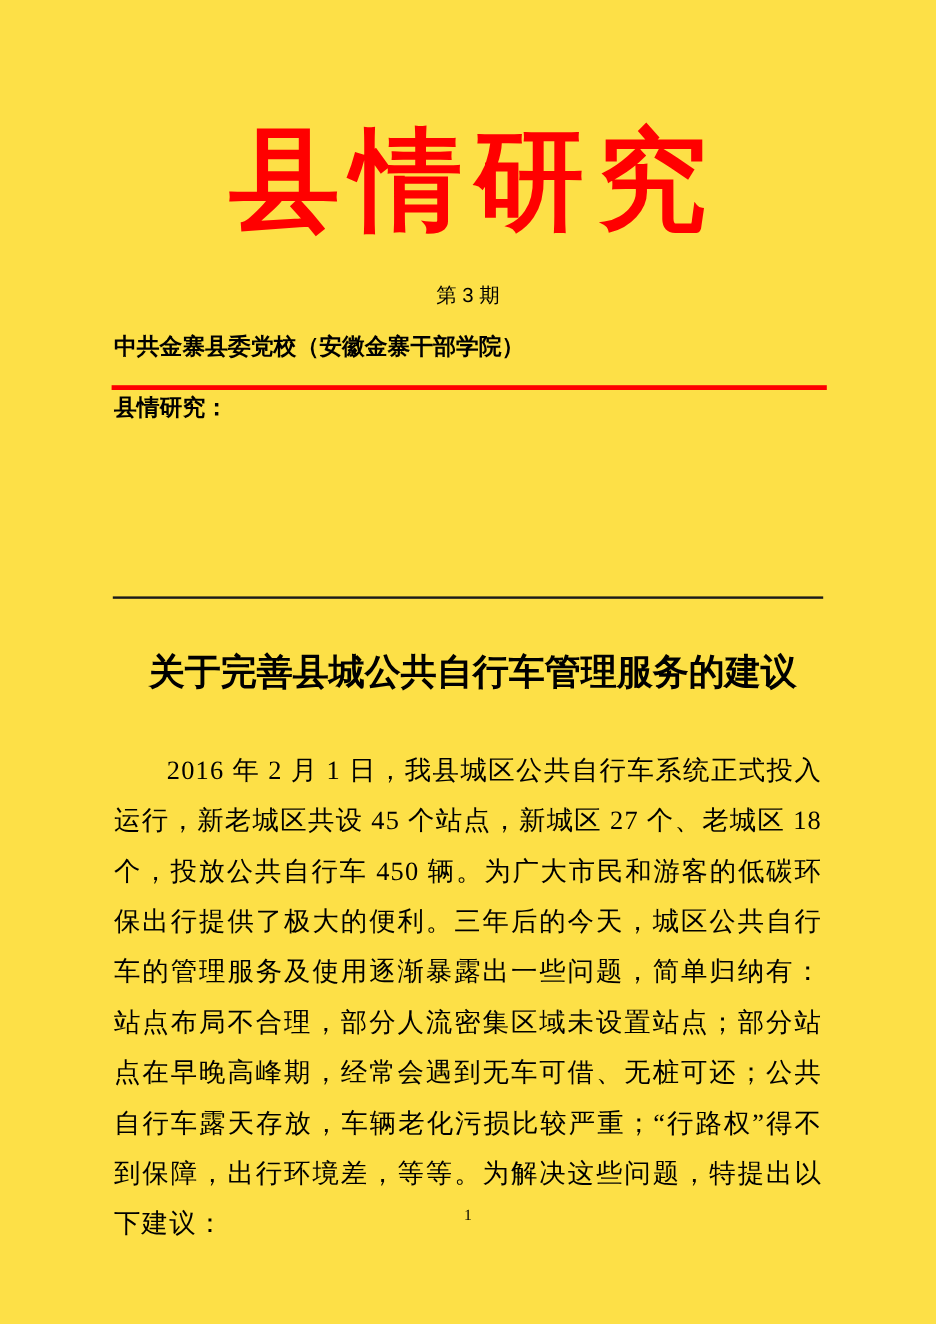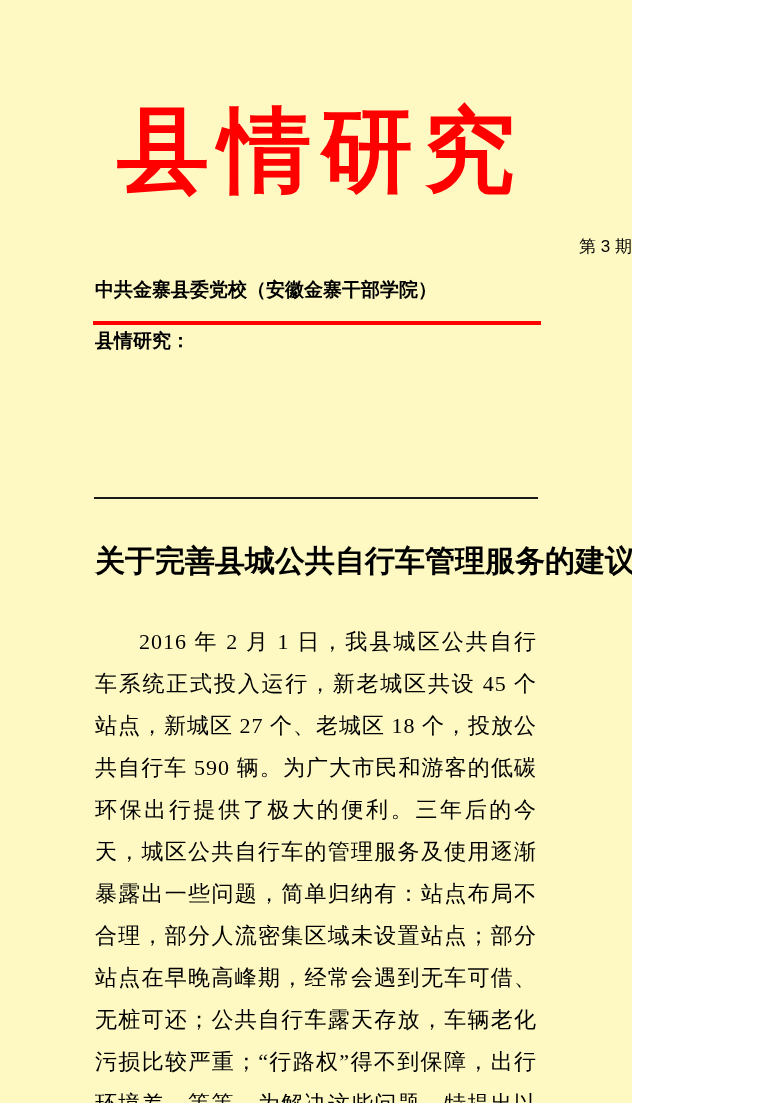--- a/index.html
+++ b/index.html
@@ -2,23 +2,23 @@
 <html><head>
 <meta charset="utf-8">
 <style>
   html, body {
     margin: 0;
     padding: 0;
     background: #ffffff;
   }
   .page {
     position: relative;
-    width: 632px;
+    width: 780px;
     height: 1103px;
-    background: #fef9c3;
+    background: #fde047;
     overflow: hidden;
     font-family: "Liberation Serif", "DejaVu Serif", serif;
     color: #000000;
   }
   .masthead-title {
     position: absolute;
     top: 96px;
     left: 0;
     right: 0;
     text-align: center;
@@ -29,21 +29,21 @@
     color: #ff0000;
     letter-spacing: 10px;
     text-indent: 10px;
     white-space: nowrap;
   }
   .issue-line {
     position: absolute;
     top: 237px;
     left: 0;
     right: 0;
-    text-align: right;
+    text-align: center;
     font-family: "Liberation Sans", "DejaVu Sans", sans-serif;
     font-size: 17px;
     line-height: 20px;
   }
   .header-row {
     position: absolute;
     top: 278px;
     left: 95px;
     right: 95px;
     display: flex;
@@ -129,17 +129,17 @@
   </div>
 
   <div class="red-rule"></div>
 
   <div class="leader-label">县情研究：</div>
 
   <div class="black-rule"></div>
 
   <div class="article-title">关于完善县城公共自行车管理服务的建议</div>
 
-  <div class="article-body">2016 年 2 月 1 日，我县城区公共自行车系统正式投入运行，新老城区共设 45 个站点，新城区 27 个、老城区 18 个，投放公共自行车 590 辆。为广大市民和游客的低碳环保出行提供了极大的便利。三年后的今天，城区公共自行车的管理服务及使用逐渐暴露出一些问题，简单归纳有：站点布局不合理，部分人流密集区域未设置站点；部分站点在早晚高峰期，经常会遇到无车可借、无桩可还；公共自行车露天存放，车辆老化污损比较严重；“行路权”得不到保障，出行环境差，等等。为解决这些问题，特提出以下建议：</div>
+  <div class="article-body">2016 年 2 月 1 日，我县城区公共自行车系统正式投入运行，新老城区共设 45 个站点，新城区 27 个、老城区 18 个，投放公共自行车 450 辆。为广大市民和游客的低碳环保出行提供了极大的便利。三年后的今天，城区公共自行车的管理服务及使用逐渐暴露出一些问题，简单归纳有：站点布局不合理，部分人流密集区域未设置站点；部分站点在早晚高峰期，经常会遇到无车可借、无桩可还；公共自行车露天存放，车辆老化污损比较严重；“行路权”得不到保障，出行环境差，等等。为解决这些问题，特提出以下建议：</div>
 
   <div class="page-number">1</div>
 
 </div>
 
 </body></html>

